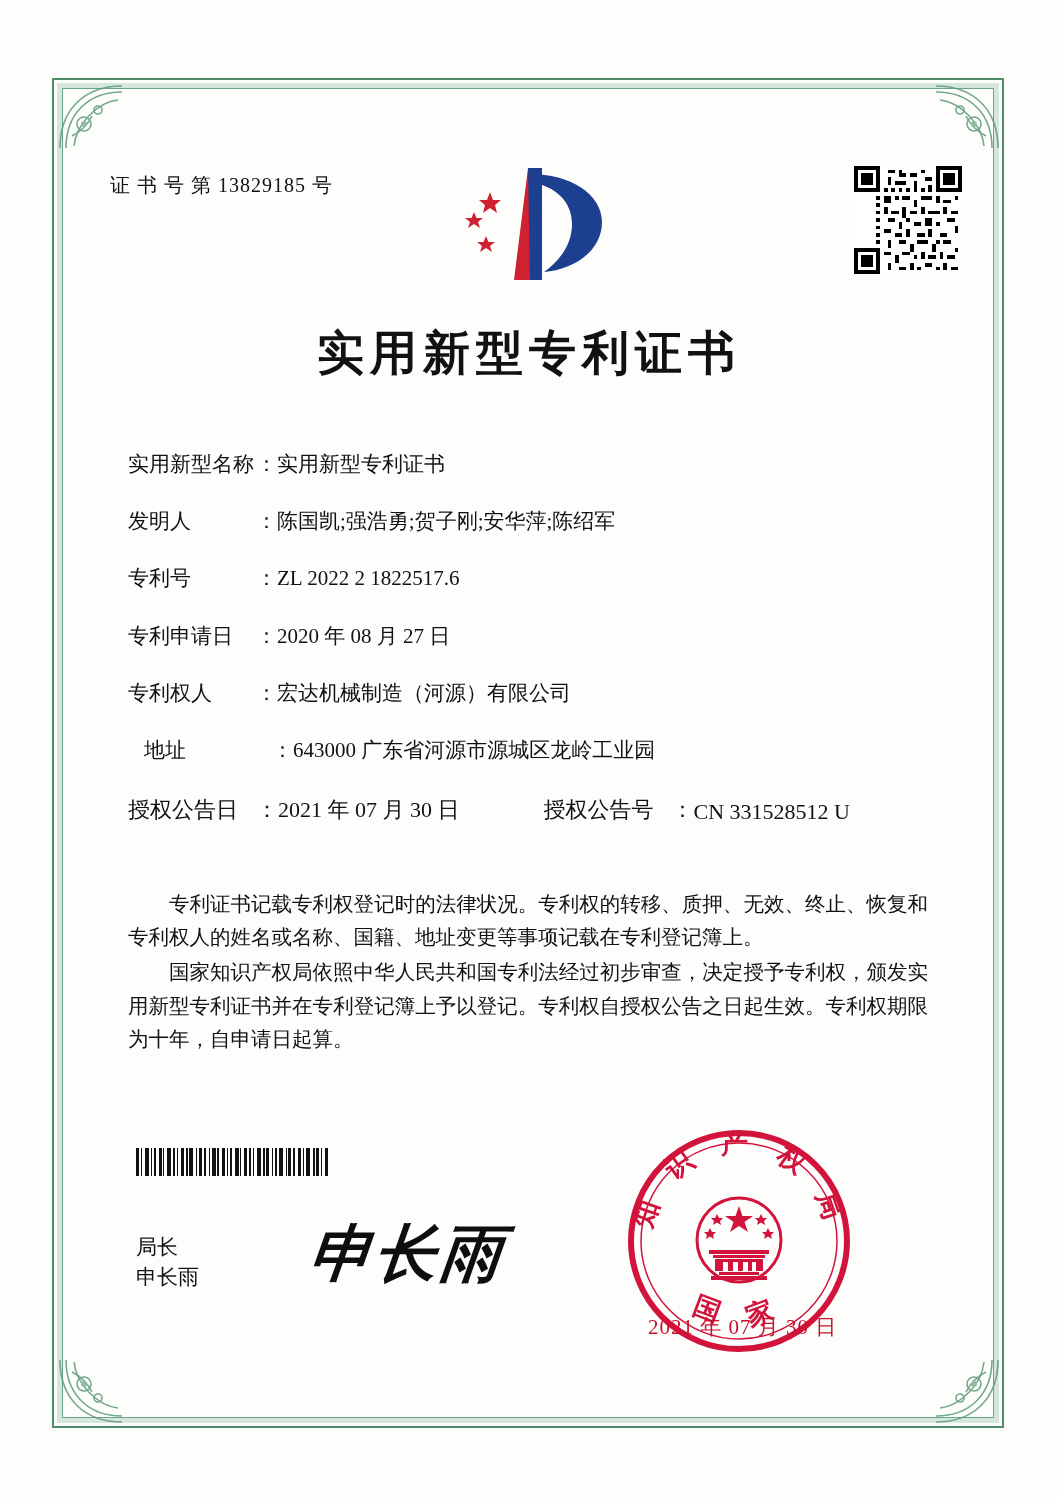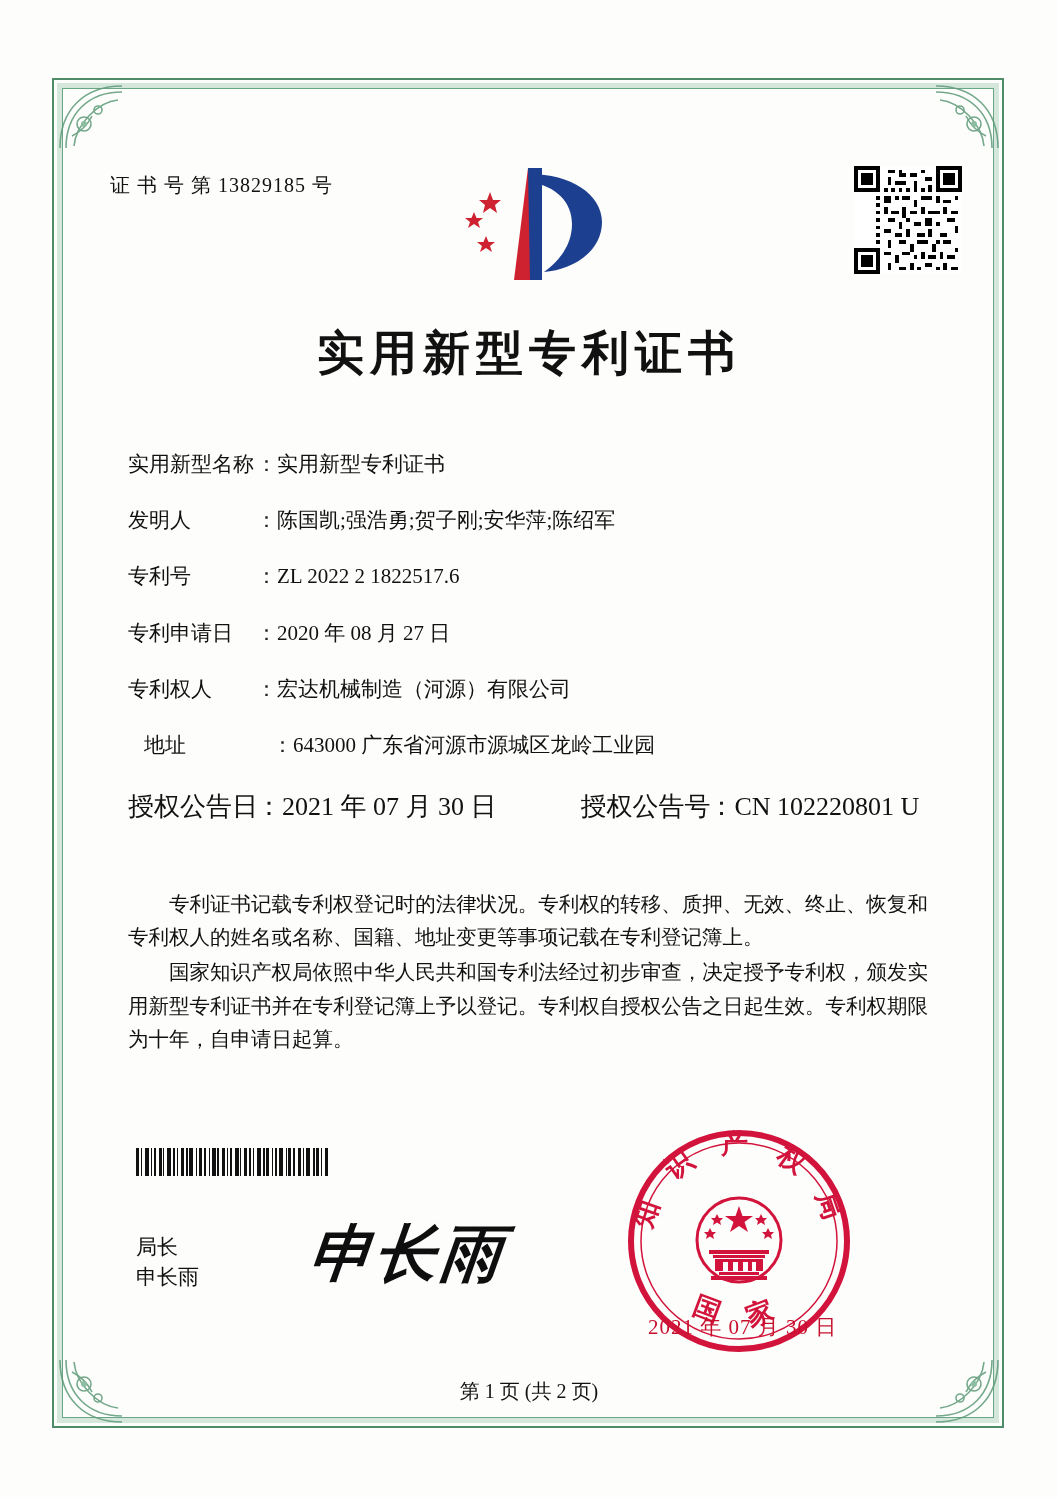--- a/index.html
+++ b/index.html
@@ -120,45 +120,46 @@
     margin-bottom: 31px;
     white-space: nowrap;
   }
   .f-label {
     color: #111;
     flex: 0 0 auto;
   }
   .f-label.spread {
     display: inline-flex;
     justify-content: space-between;
+    font-family: Liberation Mono, monospace;
   }
   .f-colon { flex: 0 0 auto; }
   .f-value {
     color: #111;
     flex: 0 0 auto;
   }
   .w-name   { width: 128px; }
   .w-inv    { width: 128px; }
   .w-patno  { width: 128px; }
   .w-appdate{ width: 128px; }
   .w-owner  { width: 128px; }
   .w-addr   { width: 128px; margin-left: 16px; }
   .w-pubdate{ width: 128px; }
 
   .row-two {
     display: flex;
     align-items: baseline;
-    font-size: 26px;
+    font-size: 22px;
     margin-bottom: 31px;
     white-space: nowrap;
   }
   .row-two .second {
     margin-left: 84px;
     display: flex;
-    align-items: center;
+    align-items: flex-end;
   }
   .lbl-pubno { width: 128px; }
 
   
   .paras {
     position: absolute;
     left: 128px;
     top: 888px;
     width: 800px;
     font-size: 20.5px;
@@ -473,21 +474,21 @@
       <span class="f-value">643000 广东省河源市源城区龙岭工业园</span>
     </div>
 
     <div class="row-two">
       <span class="f-label spread w-pubdate">授权公告日</span>
       <span class="f-colon">：</span>
       <span class="f-value">2021 年 07 月 30 日</span>
       <span class="second">
         <span class="f-label lbl-pubno">授权公告号</span>
         <span class="f-colon">：</span>
-        <span class="f-value">CN 102220801 U</span>
+        <span class="f-value">CN 331528512 U</span>
       </span>
     </div>
 
   </div>
 
   <div class="paras">
     <p>专利证书记载专利权登记时的法律状况。专利权的转移、质押、无效、终止、恢复和专利权人的姓名或名称、国籍、地址变更等事项记载在专利登记簿上。</p>
     <p>国家知识产权局依照中华人民共和国专利法经过初步审查，决定授予专利权，颁发实用新型专利证书并在专利登记簿上予以登记。专利权自授权公告之日起生效。专利权期限为十年，自申请日起算。</p>
   </div>
 
@@ -623,15 +624,14 @@
           <rect x="-16" y="16" width="5" height="9"></rect>
           <rect x="-6" y="16" width="5" height="9"></rect>
           <rect x="4" y="16" width="5" height="9"></rect>
           <rect x="13" y="16" width="4" height="9"></rect>
         </g>
       </g>
     </svg>
   </div>
   <div class="seal-date">2021 年 07 月 30 日</div>
 
-  <div class="page-num">第 1 页 (共 2 页)</div>
 
 </div>
 
 </body></html>

